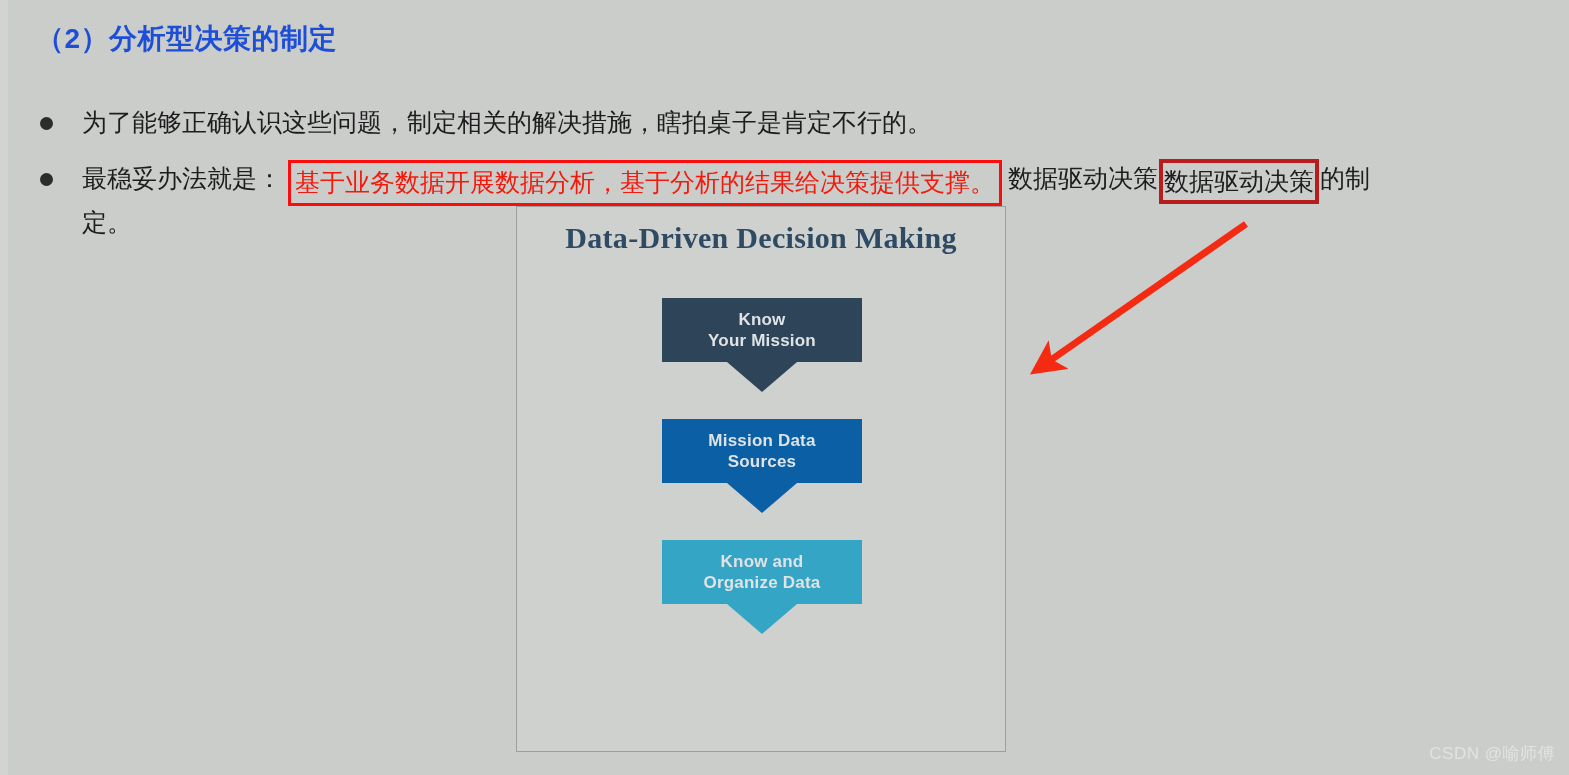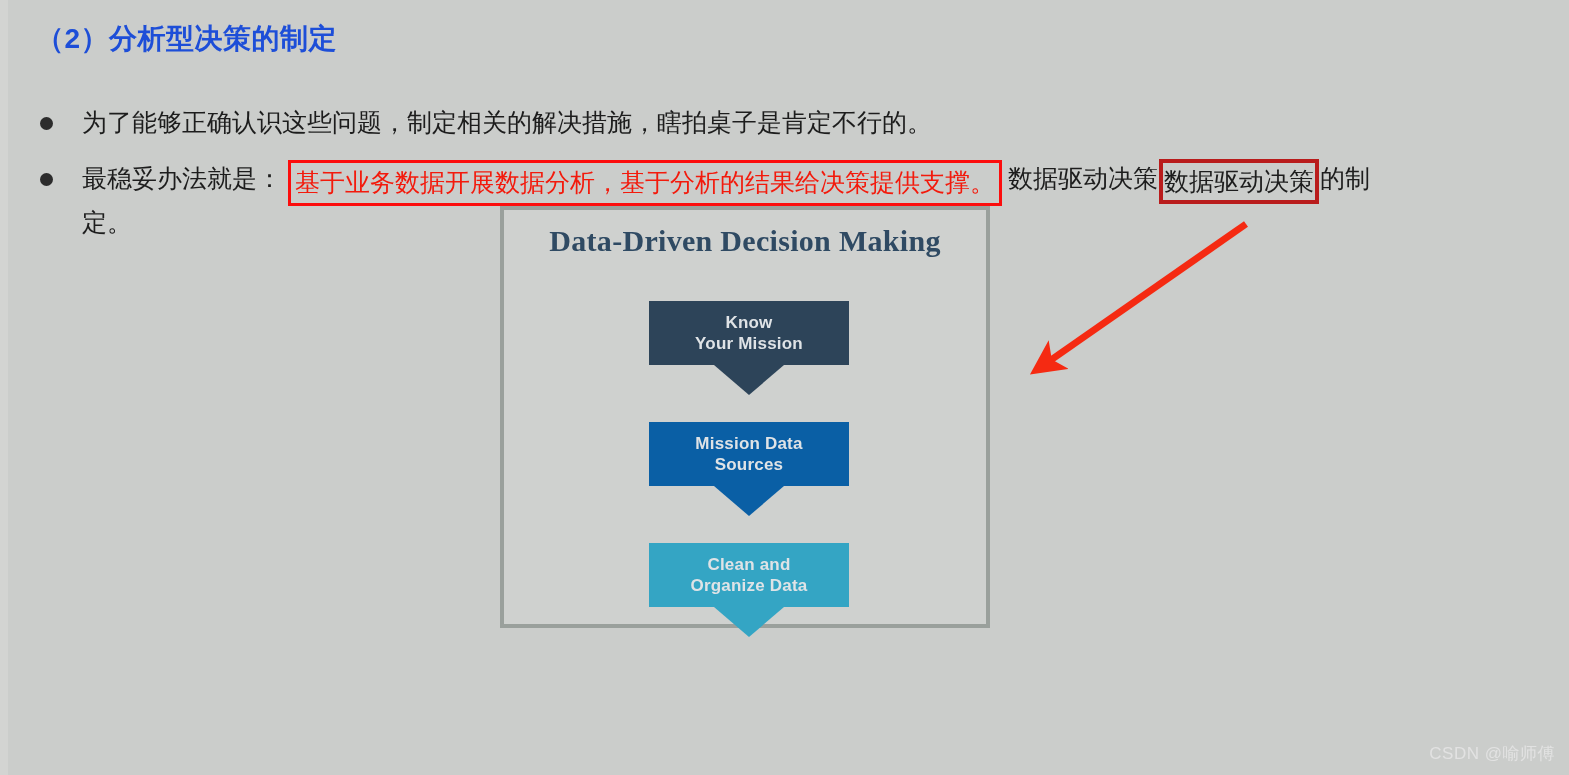--- a/index.html
+++ b/index.html
@@ -100,26 +100,26 @@
   .arrow-layer {
     position: absolute;
     left: 0; top: 0;
     width: 1569px; height: 775px;
     pointer-events: none;
   }
 
   
   .figure {
     position: absolute;
-    left: 500px;
+    left: 516px;
     top: 206px;
     width: 490px;
-    height: 422px;
+    height: 546px;
     background: #cfd1cf;
-    border: 4px solid #404040;
+    border: 1px solid #404040;
   }
   .fig-title {
     margin: 14px 0 0 0;
     text-align: center;
     font-family: "Liberation Serif", serif;
     font-weight: bold;
     font-size: 30px;
     line-height: 34px;
     color: #2f4a63;
     letter-spacing: 0.3px;
@@ -226,21 +226,21 @@
           <span>Sources</span>
         </span>
       </div>
       <div class="step-notch" style="border-top-color: rgb(10, 95, 165);"></div>
     </div>
     <div class="step-gap"></div>
 
     <div class="step">
       <div class="step-body" style="background: rgb(52, 165, 196);">
         <span>
-          <span>Clean and</span><br>
+          <span>Know and</span><br>
           <span>Organize Data</span>
         </span>
       </div>
       <div class="step-notch" style="border-top-color: rgb(52, 165, 196);"></div>
     </div>
     <div class="step-gap"></div>
 
     <div class="step-gap"></div>
 
   </div>

